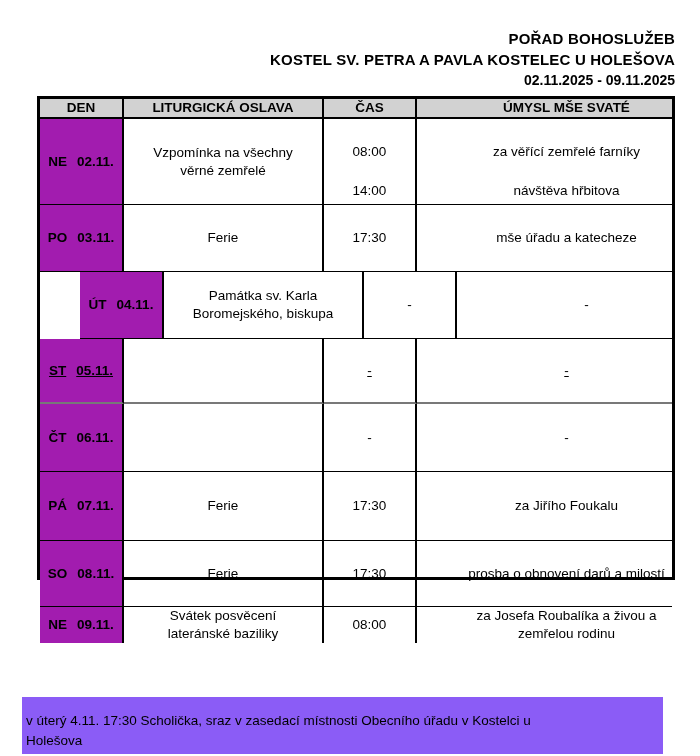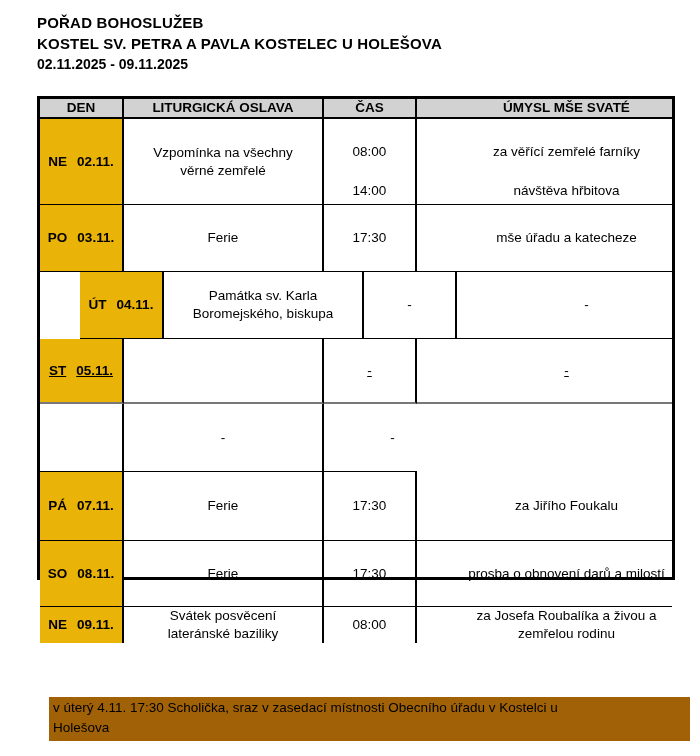--- a/index.html
+++ b/index.html
@@ -11,23 +11,23 @@
     font-family: "Liberation Sans", sans-serif;
     color: #000000;
     overflow: hidden;
   }
   .page { position: relative; width: 700px; height: 756px; }
 
   
   .title-block {
     position: absolute;
     left: 37px;
-    top: 12px;
+    top: 28px;
     width: 638px;
-    text-align: left;
+    text-align: right;
   }
   .title-line { font-size: 15px; font-weight: bold; line-height: 21px; letter-spacing: 0.2px; }
   .title-date { font-size: 14px; font-weight: bold; line-height: 21px; }
 
   
   .schedule {
     position: absolute;
     left: 37px;
     top: 96px;
     width: 638px;
@@ -70,21 +70,21 @@
   .row.last .cell { border-bottom: none; }
 
   .row.header-row .cell {
     background: #d2d2d2;
     font-weight: bold;
     border-bottom: 2px solid #000000;
   }
   .row.pagebreak .cell { border-bottom: 2.5px solid #787878; }
 
   .day-cell {
-    background: #eab308;
+    background: #a21caf;
     font-weight: bold;
     gap: 10px;
   }
   .celebration-inner { max-width: 160px; }
   .intention-inner { max-width: 225px; }
 
   
   .cell.dual {
     flex-direction: column;
     justify-content: flex-start;
@@ -96,26 +96,26 @@
     display: flex;
     align-items: center;
     justify-content: center;
     flex: 0 0 auto;
   }
   .cell.dual .slot + .slot { height: 36px; }
 
   
   .note {
     position: absolute;
-    left: 49px;
+    left: 22px;
     top: 697px;
     width: 641px;
     box-sizing: border-box;
-    background: #a16207;
-    padding: 1px 6px 3px 4px;
+    background: #8b5cf6;
+    padding: 14px 6px 3px 4px;
     font-size: 13.5px;
     line-height: 20px;
   }
 </style>
 </head>
 <body>
 
 <div class="page">
 
   <div class="title-block">
@@ -187,20 +187,24 @@
       <div class="cell">
         <div class="celebration-inner"></div>
       </div>
       <div class="cell">-</div>
       <div class="cell">
         <div class="intention-inner">-</div>
       </div>
     </div>
 
     <div class="row h-r5">
+      <div class="cell day-cell">
+        <span>ČT</span>
+        <span>06.11.</span>
+      </div>
       <div class="cell">
         <div class="celebration-inner"></div>
       </div>
       <div class="cell">-</div>
       <div class="cell">
         <div class="intention-inner">-</div>
       </div>
     </div>
 
     <div class="row h-r6">

